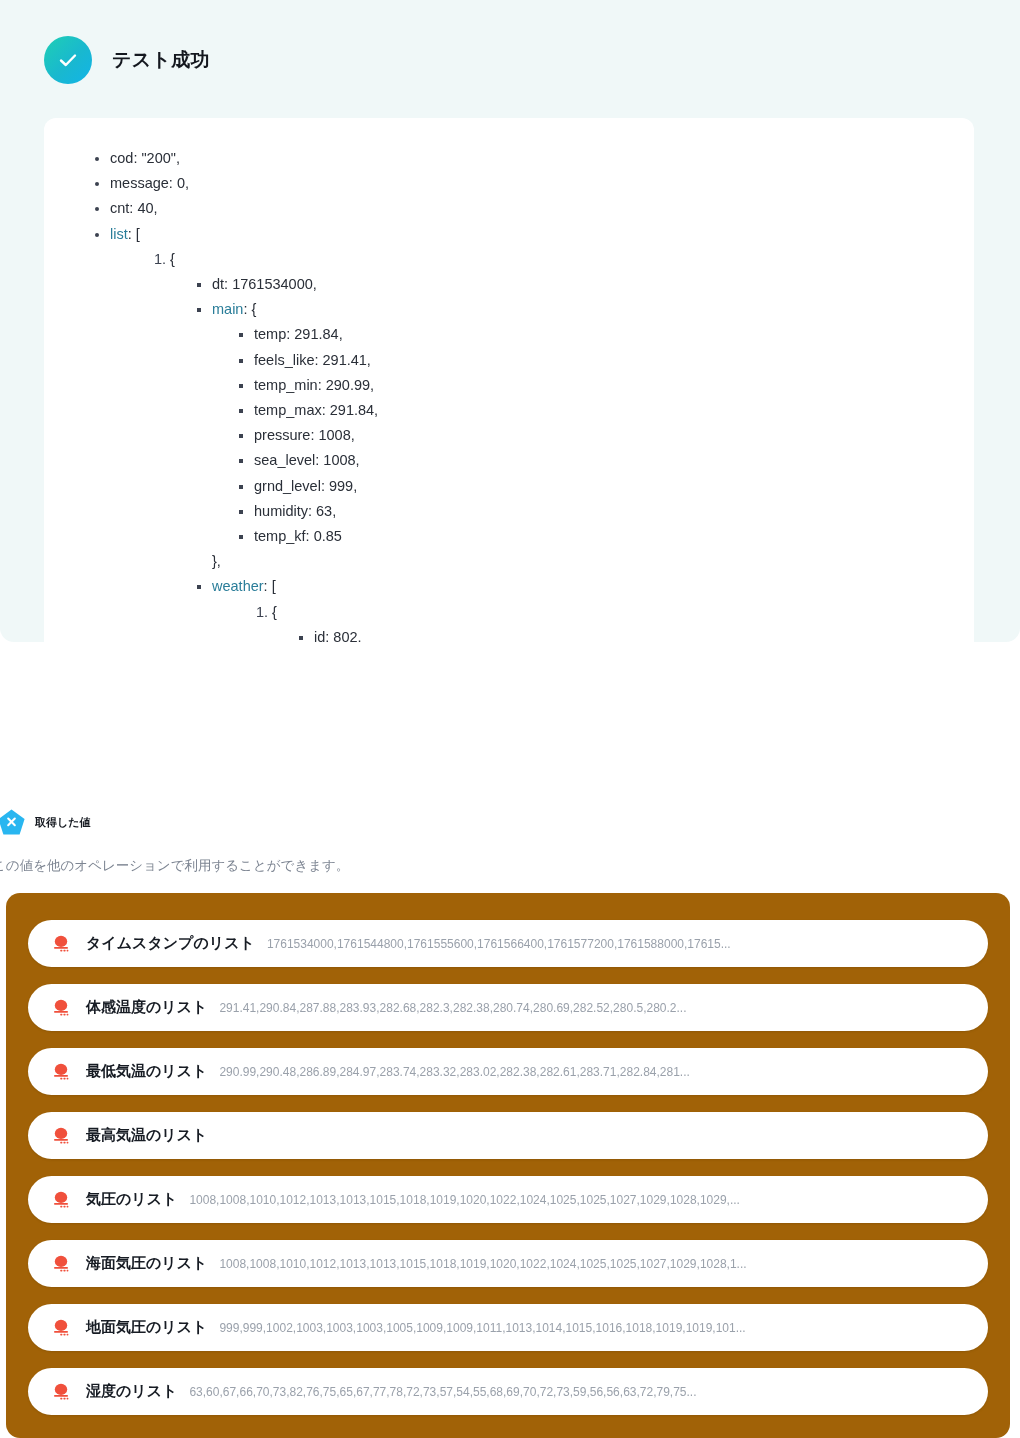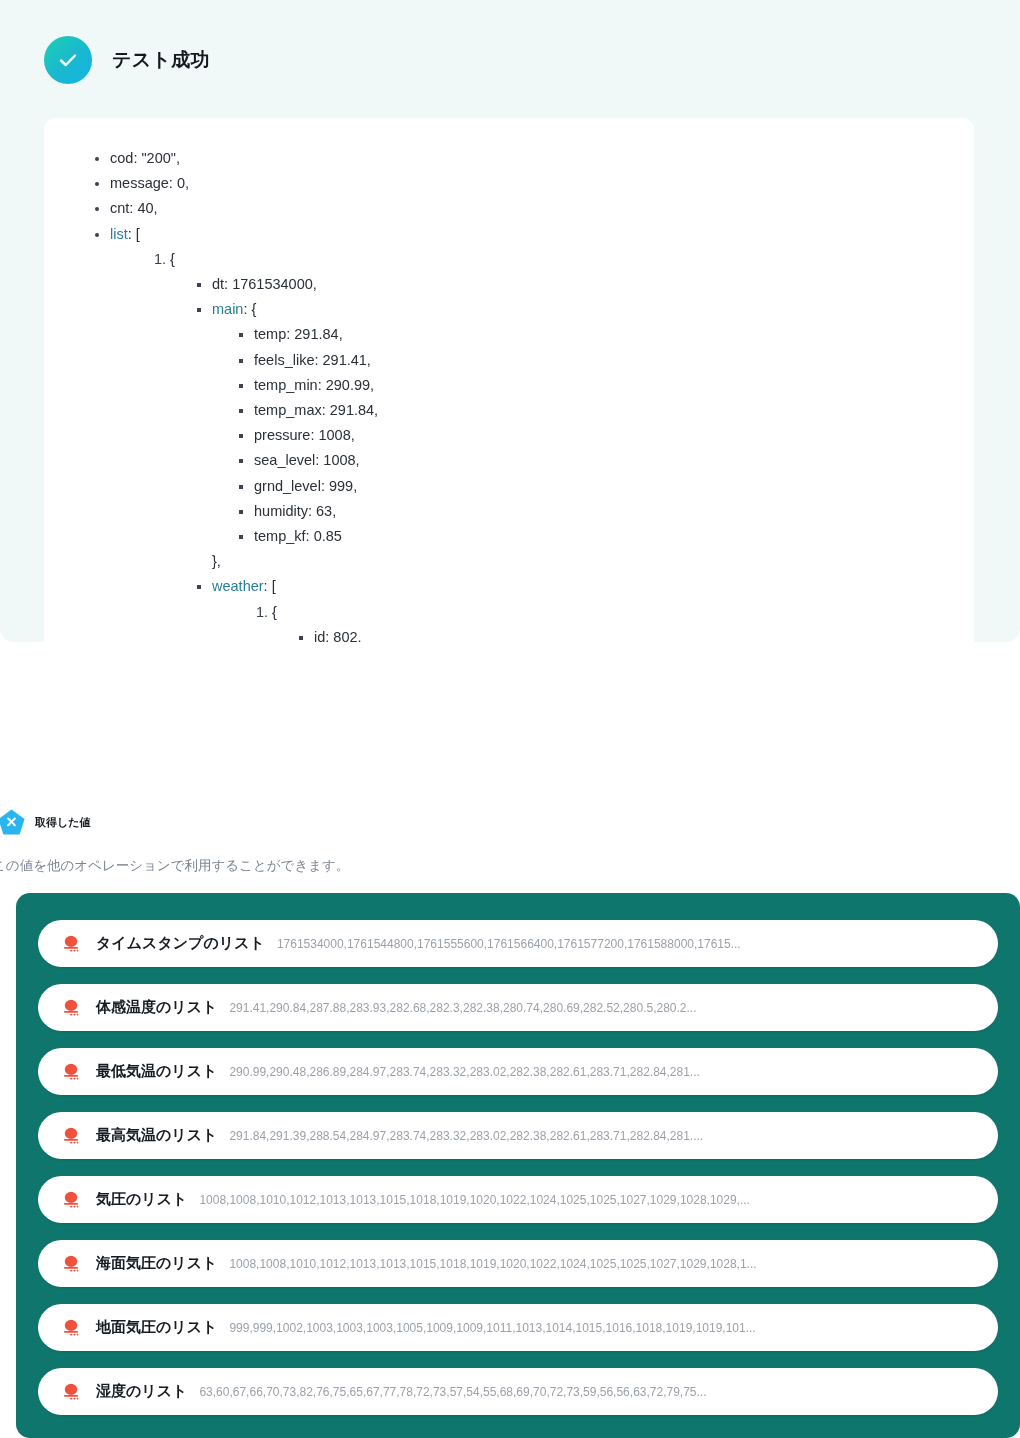--- a/index.html
+++ b/index.html
@@ -103,24 +103,24 @@
     margin-left: -8px;
     margin-top: 20px;
     font-size: 13.5px;
     color: #7d8592;
     white-space: nowrap;
   }
 
   
   .values-list {
     position: absolute;
-    left: 16px; top: 893px;
+    left: 6px; top: 893px;
     width: 1004px;
     min-height: 545px;
-    background: #0f766e;
+    background: #a16207;
     border-radius: 14px;
     padding: 27px 22px 4px 22px;
   }
   .value-row {
     display: flex;
     align-items: center;
     height: 47px;
     background: #ffffff;
     border-radius: 24px;
     padding: 0 26px 0 22px;
@@ -287,21 +287,20 @@
     <span class="row-icon">
       <svg width="20" height="20" viewBox="0 0 20 20">
         <ellipse cx="10" cy="7.4" rx="6.2" ry="5.6" fill="#f0503c"></ellipse>
         <rect x="3" y="13.1" width="14" height="1.7" rx="0.8" fill="#f0503c"></rect>
         <rect x="9.2" y="15.8" width="2.2" height="1.6" rx="0.7" fill="#f0503c"></rect>
         <rect x="12.4" y="15.8" width="2.2" height="1.6" rx="0.7" fill="#f0503c"></rect>
         <rect x="15.6" y="15.8" width="1.8" height="1.6" rx="0.7" fill="#f0503c"></rect>
       </svg>
     </span>
     <span class="row-label">最高気温のリスト</span>
-    <span class="row-value">291.84,291.39,288.54,284.97,283.74,283.32,283.02,282.38,282.61,283.71,282.84,281....</span>
   </div>
 
   <div class="value-row">
     <span class="row-icon">
       <svg width="20" height="20" viewBox="0 0 20 20">
         <ellipse cx="10" cy="7.4" rx="6.2" ry="5.6" fill="#f0503c"></ellipse>
         <rect x="3" y="13.1" width="14" height="1.7" rx="0.8" fill="#f0503c"></rect>
         <rect x="9.2" y="15.8" width="2.2" height="1.6" rx="0.7" fill="#f0503c"></rect>
         <rect x="12.4" y="15.8" width="2.2" height="1.6" rx="0.7" fill="#f0503c"></rect>
         <rect x="15.6" y="15.8" width="1.8" height="1.6" rx="0.7" fill="#f0503c"></rect>

